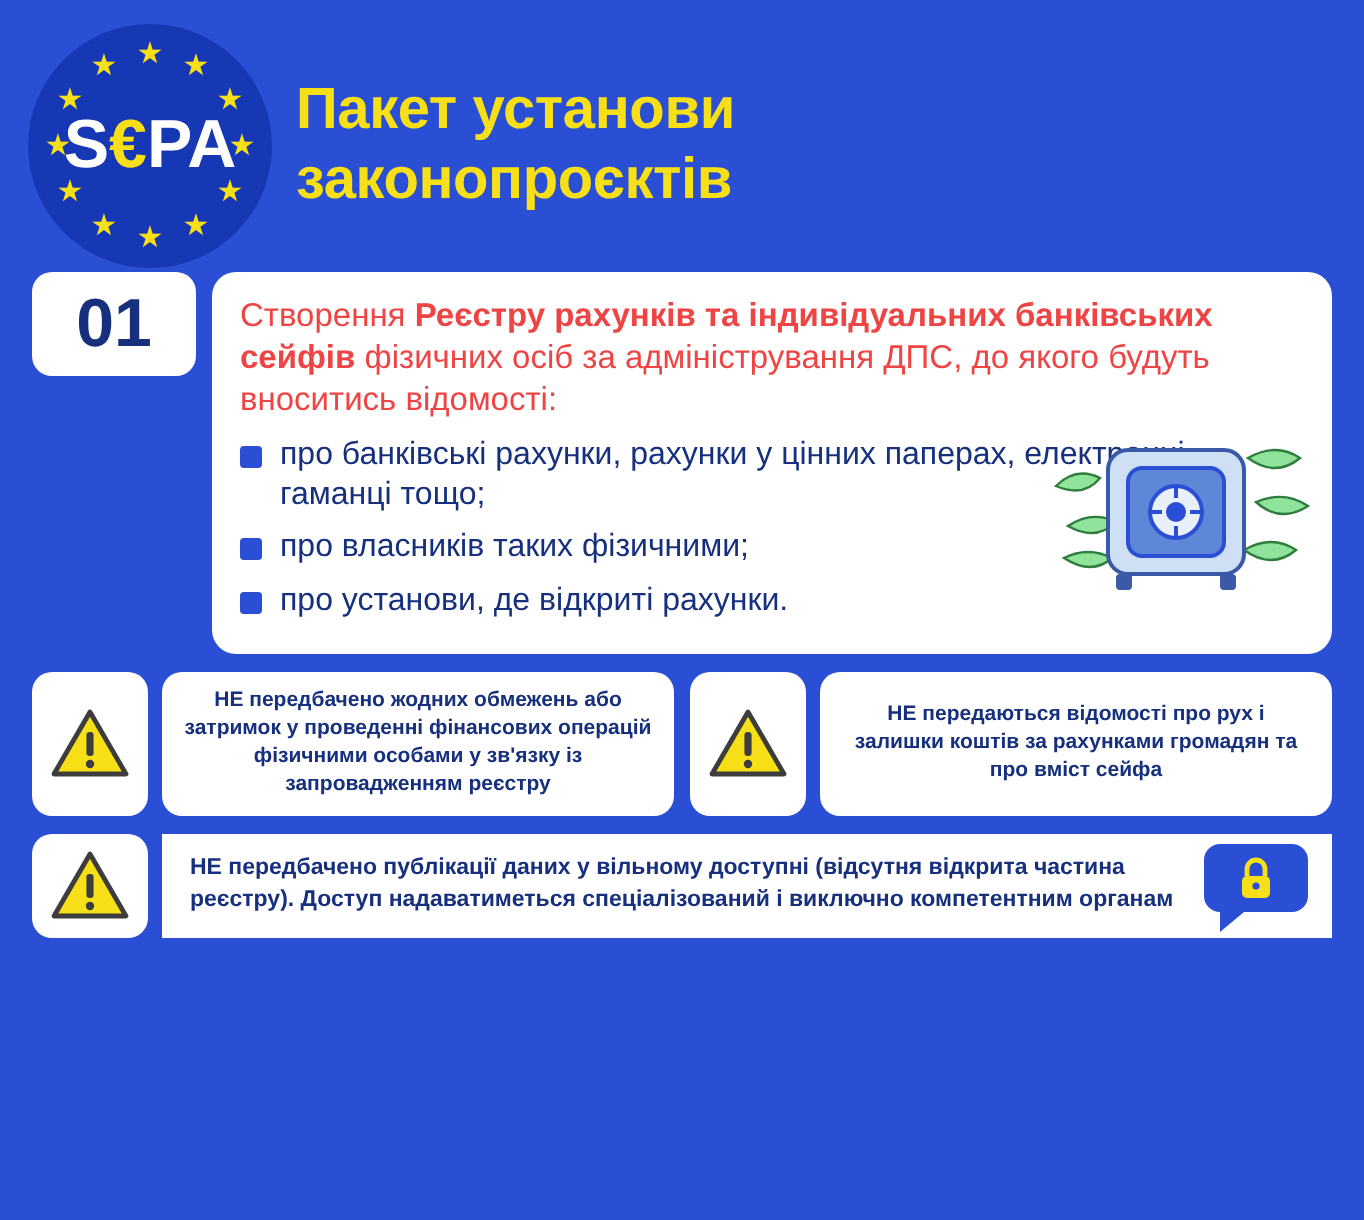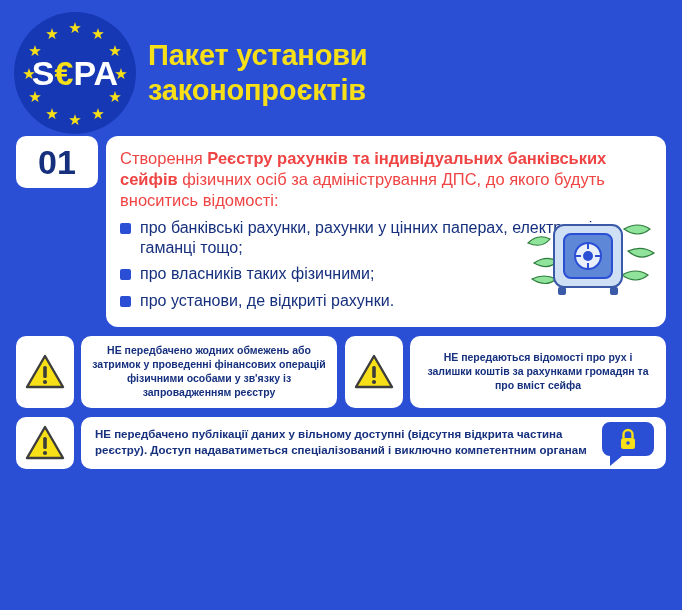--- a/index.html
+++ b/index.html
@@ -188,21 +188,21 @@
   }
   .warn-card.center { text-align: center; justify-content: center; }
   .warn-wide {
     display: flex;
     gap: 7px;
     align-items: stretch;
     margin-top: 9px;
   }
   .warn-card-wide {
     background: #ffffff;
-    border-radius: 10px;
+    border-radius: 0;
     padding: 10px 14px;
     color: #16307e;
     font-size: 11.5px;
     font-weight: bold;
     line-height: 1.38;
     display: flex;
     flex: 1 1 auto;
     position: relative;
     box-sizing: border-box;
   }

